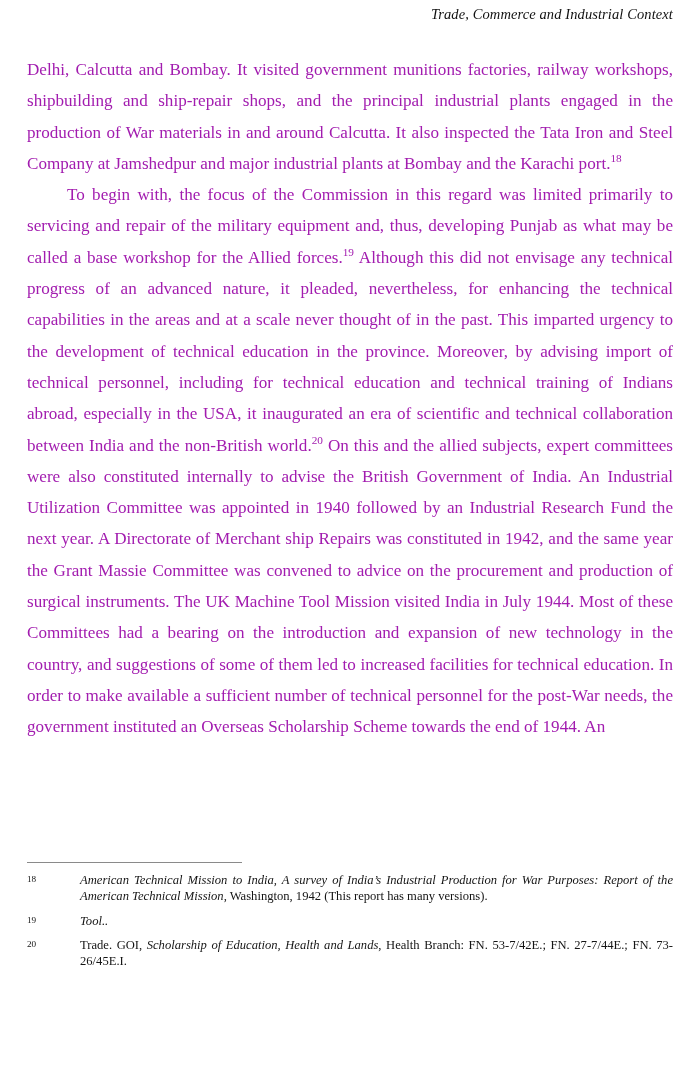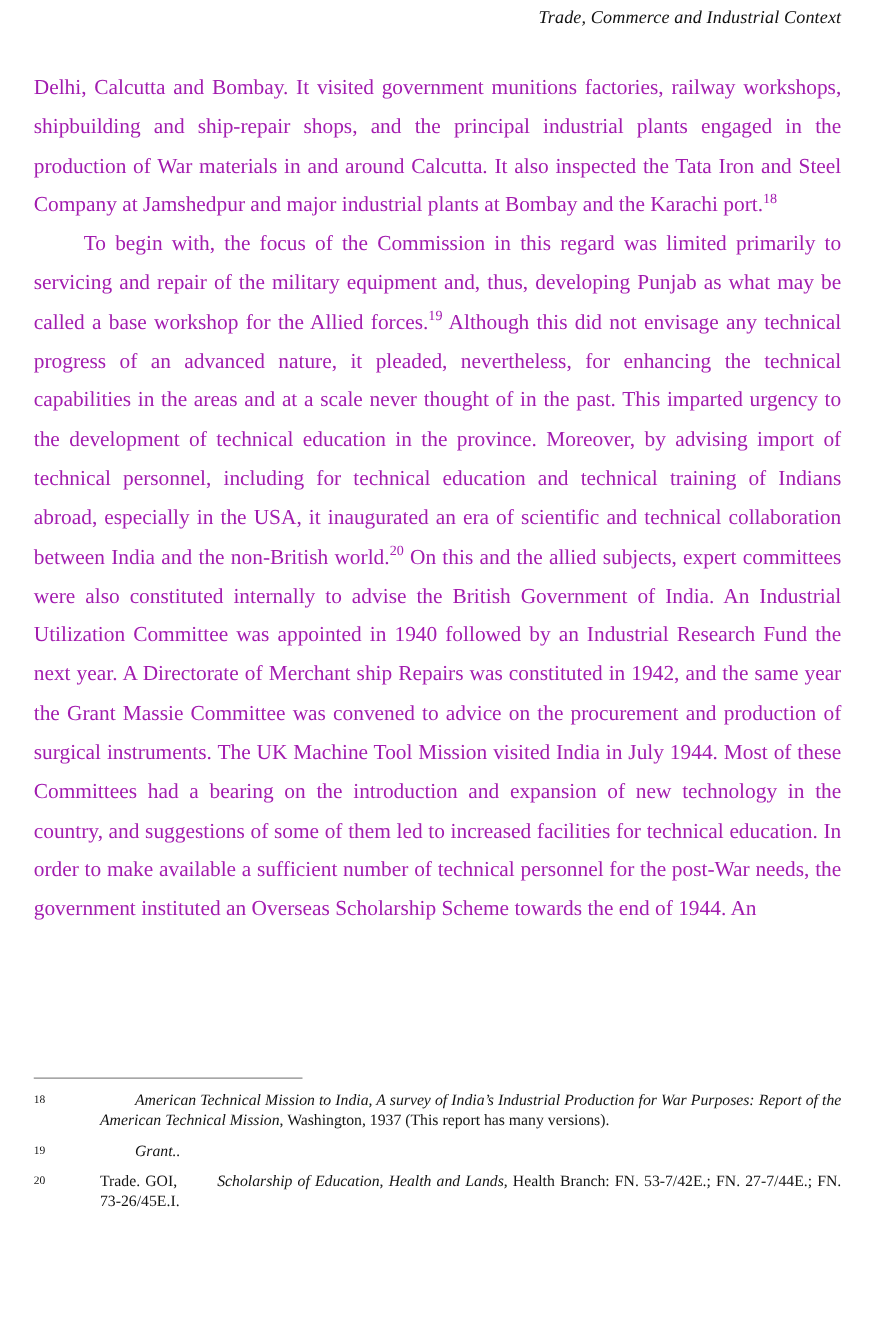--- a/index.html
+++ b/index.html
@@ -93,21 +93,20 @@
   }
   .footnote .fn-num {
     position: absolute;
     left: 0;
     top: -1px;
     font-size: 9.2px;
     vertical-align: super;
     line-height: 16.3px;
   }
   .footnote em {
-    margin-left: 28px;
   }
 
   
   .folio {
     position: absolute;
     left: 0;
     top: 1096px;
     width: 700px;
     text-align: center;
     font-size: 16px;
@@ -128,25 +127,25 @@
 
     <p class="para indent"><span>To begin with, the focus of the Commission in this regard was limited primarily to servicing and repair of the military equipment and, thus, developing Punjab as what may be called a base workshop for the Allied forces.</span><sup class="fn-ref">19</sup><span> Although this did not envisage any technical progress of an advanced nature, it pleaded, nevertheless, for enhancing the technical capabilities in the areas and at a scale never thought of in the past. This imparted urgency to the development of technical education in the province. Moreover, by advising import of technical personnel, including for technical education and technical training of Indians abroad, especially in the USA, it inaugurated an era of scientific and technical collaboration between India and the non-British world.</span><sup class="fn-ref">20</sup><span> On this and the allied subjects, expert committees were also constituted internally to advise the British Government of India. An Industrial Utilization Committee was appointed in 1940 followed by an Industrial Research Fund the next year. A Directorate of Merchant ship Repairs was constituted in 1942, and the same year the Grant Massie Committee was convened to advice on the procurement and production of surgical instruments. The UK Machine Tool Mission visited India in July 1944. Most of these Committees had a bearing on the introduction and expansion of new technology in the country, and suggestions of some of them led to increased facilities for technical education. In order to make available a sufficient number of technical personnel for the post-War needs, the government instituted an Overseas Scholarship Scheme towards the end of 1944. An</span></p>
 
   </div>
 
   <div class="footnotes">
 
     <div class="fn-rule"></div>
 
     <div class="footnote">
-      <span class="fn-num">18</span><em>American Technical Mission to India, A survey of India’s Industrial Production for War Purposes: Report of the American Technical Mission</em><span>, Washington, 1937 (This report has many versions).</span>
+      <span class="fn-num">18</span><em>American Technical Mission to India, A survey of India’s Industrial Production for War Purposes: Report of the American Technical Mission</em><span>, Washington, 1942 (This report has many versions).</span>
     </div>
 
     <div class="footnote">
-      <span class="fn-num">19</span><em>Grant..</em><span></span>
+      <span class="fn-num">19</span><em>Tool..</em><span></span>
     </div>
 
     <div class="footnote">
       <span class="fn-num">20</span><span>Trade. GOI, </span><em>Scholarship of Education, Health and Lands</em><span>, Health Branch: FN. 53-7/42E.; FN. 27-7/44E.; FN. 73-26/45E.I.</span>
     </div>
 
   </div>
 
   <div class="folio">124</div>
 

